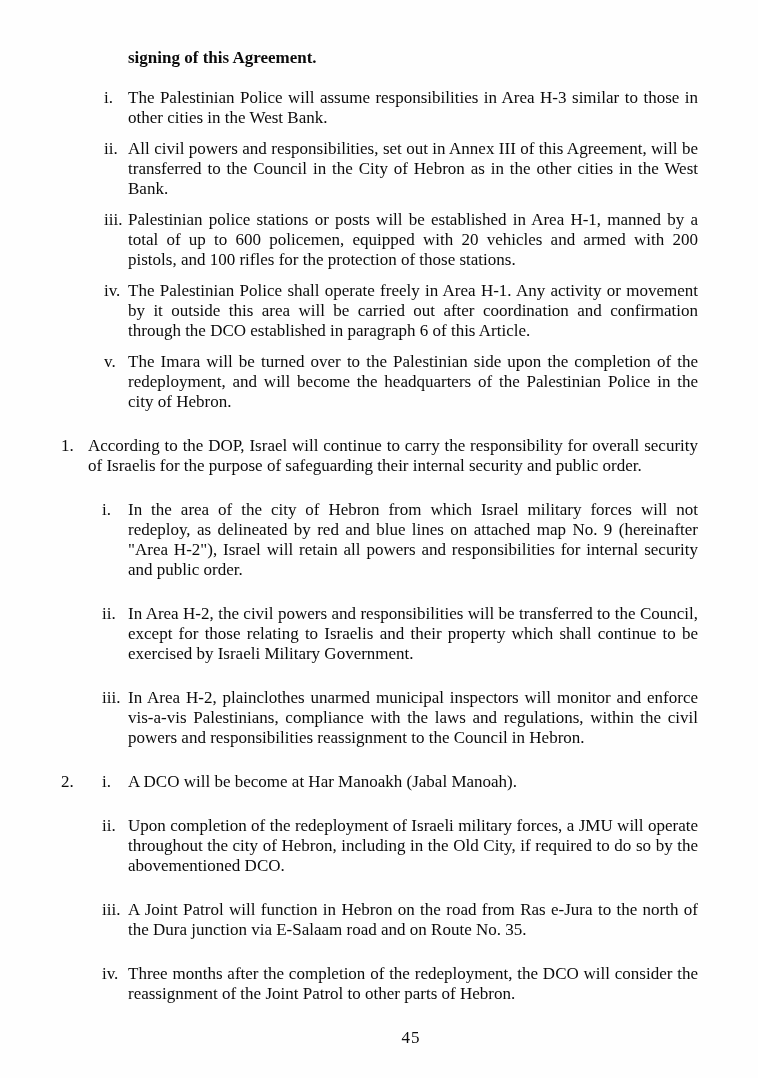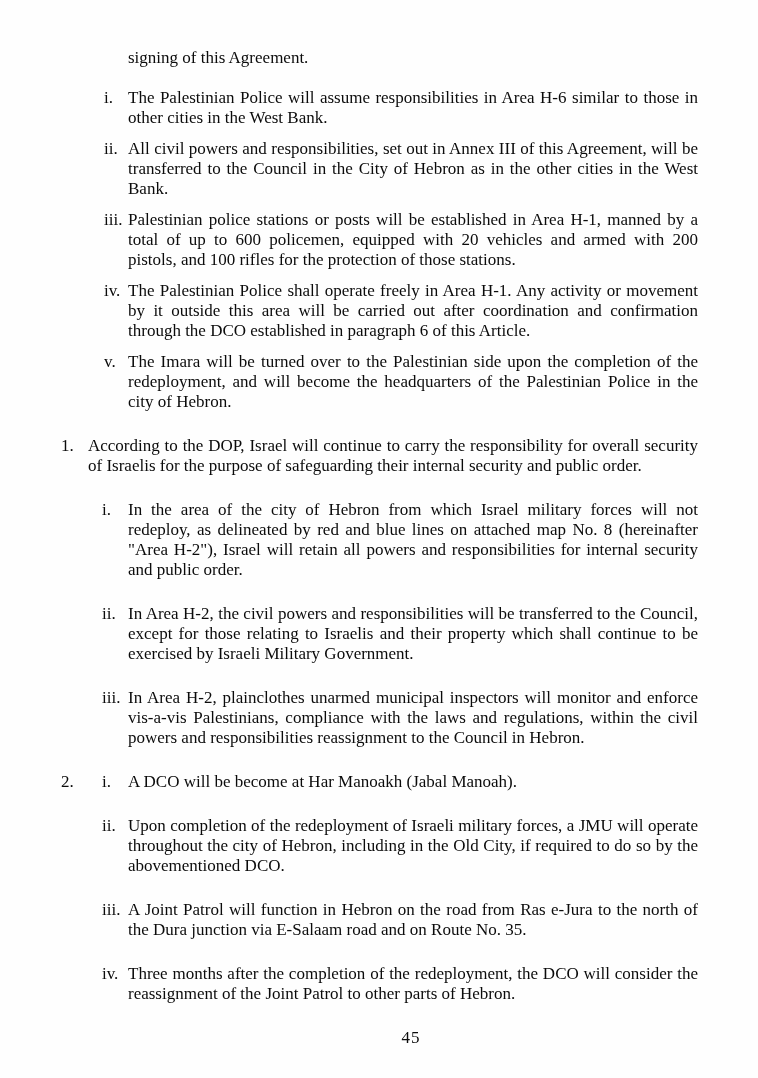--- a/index.html
+++ b/index.html
@@ -20,20 +20,21 @@
     position: absolute;
     left: 60px;
     top: 48px;
     width: 638px;
     font-size: 17px;
     line-height: 20px;
   }
   .cont-line {
     margin-left: 68px;
     margin-bottom: 20px;
+    font-weight: bold;
   }
   .roman-item {
     position: relative;
     margin-left: 68px;
     margin-bottom: 11px;
     text-align: justify;
   }
   .roman-item > .marker {
     position: absolute;
     left: -24px;
@@ -80,21 +81,21 @@
 </head>
 <body>
 
 <div class="page">
   <div class="content">
 
     <div class="cont-line">signing of this Agreement.</div>
 
     <div class="roman-item">
       <span class="marker">i.</span>
-      <span class="body-text">The Palestinian Police will assume responsibilities in Area H-6 similar to those in other cities in the West Bank.</span>
+      <span class="body-text">The Palestinian Police will assume responsibilities in Area H-3 similar to those in other cities in the West Bank.</span>
     </div>
 
     <div class="roman-item">
       <span class="marker">ii.</span>
       <span class="body-text">All civil powers and responsibilities, set out in Annex III of this Agreement, will be transferred to the Council in the City of Hebron as in the other cities in the West Bank.</span>
     </div>
 
     <div class="roman-item">
       <span class="marker">iii.</span>
       <span class="body-text">Palestinian police stations or posts will be established in Area H-1, manned by a total of up to 600 policemen, equipped with 20 vehicles and armed with 200 pistols, and 100 rifles for the protection of those stations.</span>
@@ -109,21 +110,21 @@
       <span class="marker">v.</span>
       <span class="body-text">The Imara will be turned over to the Palestinian side upon the completion of the redeployment, and will become the headquarters of the Palestinian Police in the city of Hebron.</span>
     </div>
 
     <div class="num-item">
       <span class="marker">1.</span>
       <span class="body-text">According to the DOP, Israel will continue to carry the responsibility for overall security of Israelis for the purpose of safeguarding their internal security and public order.</span>
       <div class="sub-list">
         <div class="roman-item">
           <span class="marker">i.</span>
-          <span class="body-text">In the area of the city of Hebron from which Israel military forces will not redeploy, as delineated by red and blue lines on attached map No. 8 (hereinafter "Area H-2"), Israel will retain all powers and responsibilities for internal security and public order.</span>
+          <span class="body-text">In the area of the city of Hebron from which Israel military forces will not redeploy, as delineated by red and blue lines on attached map No. 9 (hereinafter "Area H-2"), Israel will retain all powers and responsibilities for internal security and public order.</span>
         </div>
         <div class="roman-item">
           <span class="marker">ii.</span>
           <span class="body-text">In Area H-2, the civil powers and responsibilities will be transferred to the Council, except for those relating to Israelis and their property which shall continue to be exercised by Israeli Military Government.</span>
         </div>
         <div class="roman-item">
           <span class="marker">iii.</span>
           <span class="body-text">In Area H-2, plainclothes unarmed municipal inspectors will monitor and enforce vis-a-vis Palestinians, compliance with the laws and regulations, within the civil powers and responsibilities reassignment to the Council in Hebron.</span>
         </div>
       </div>

